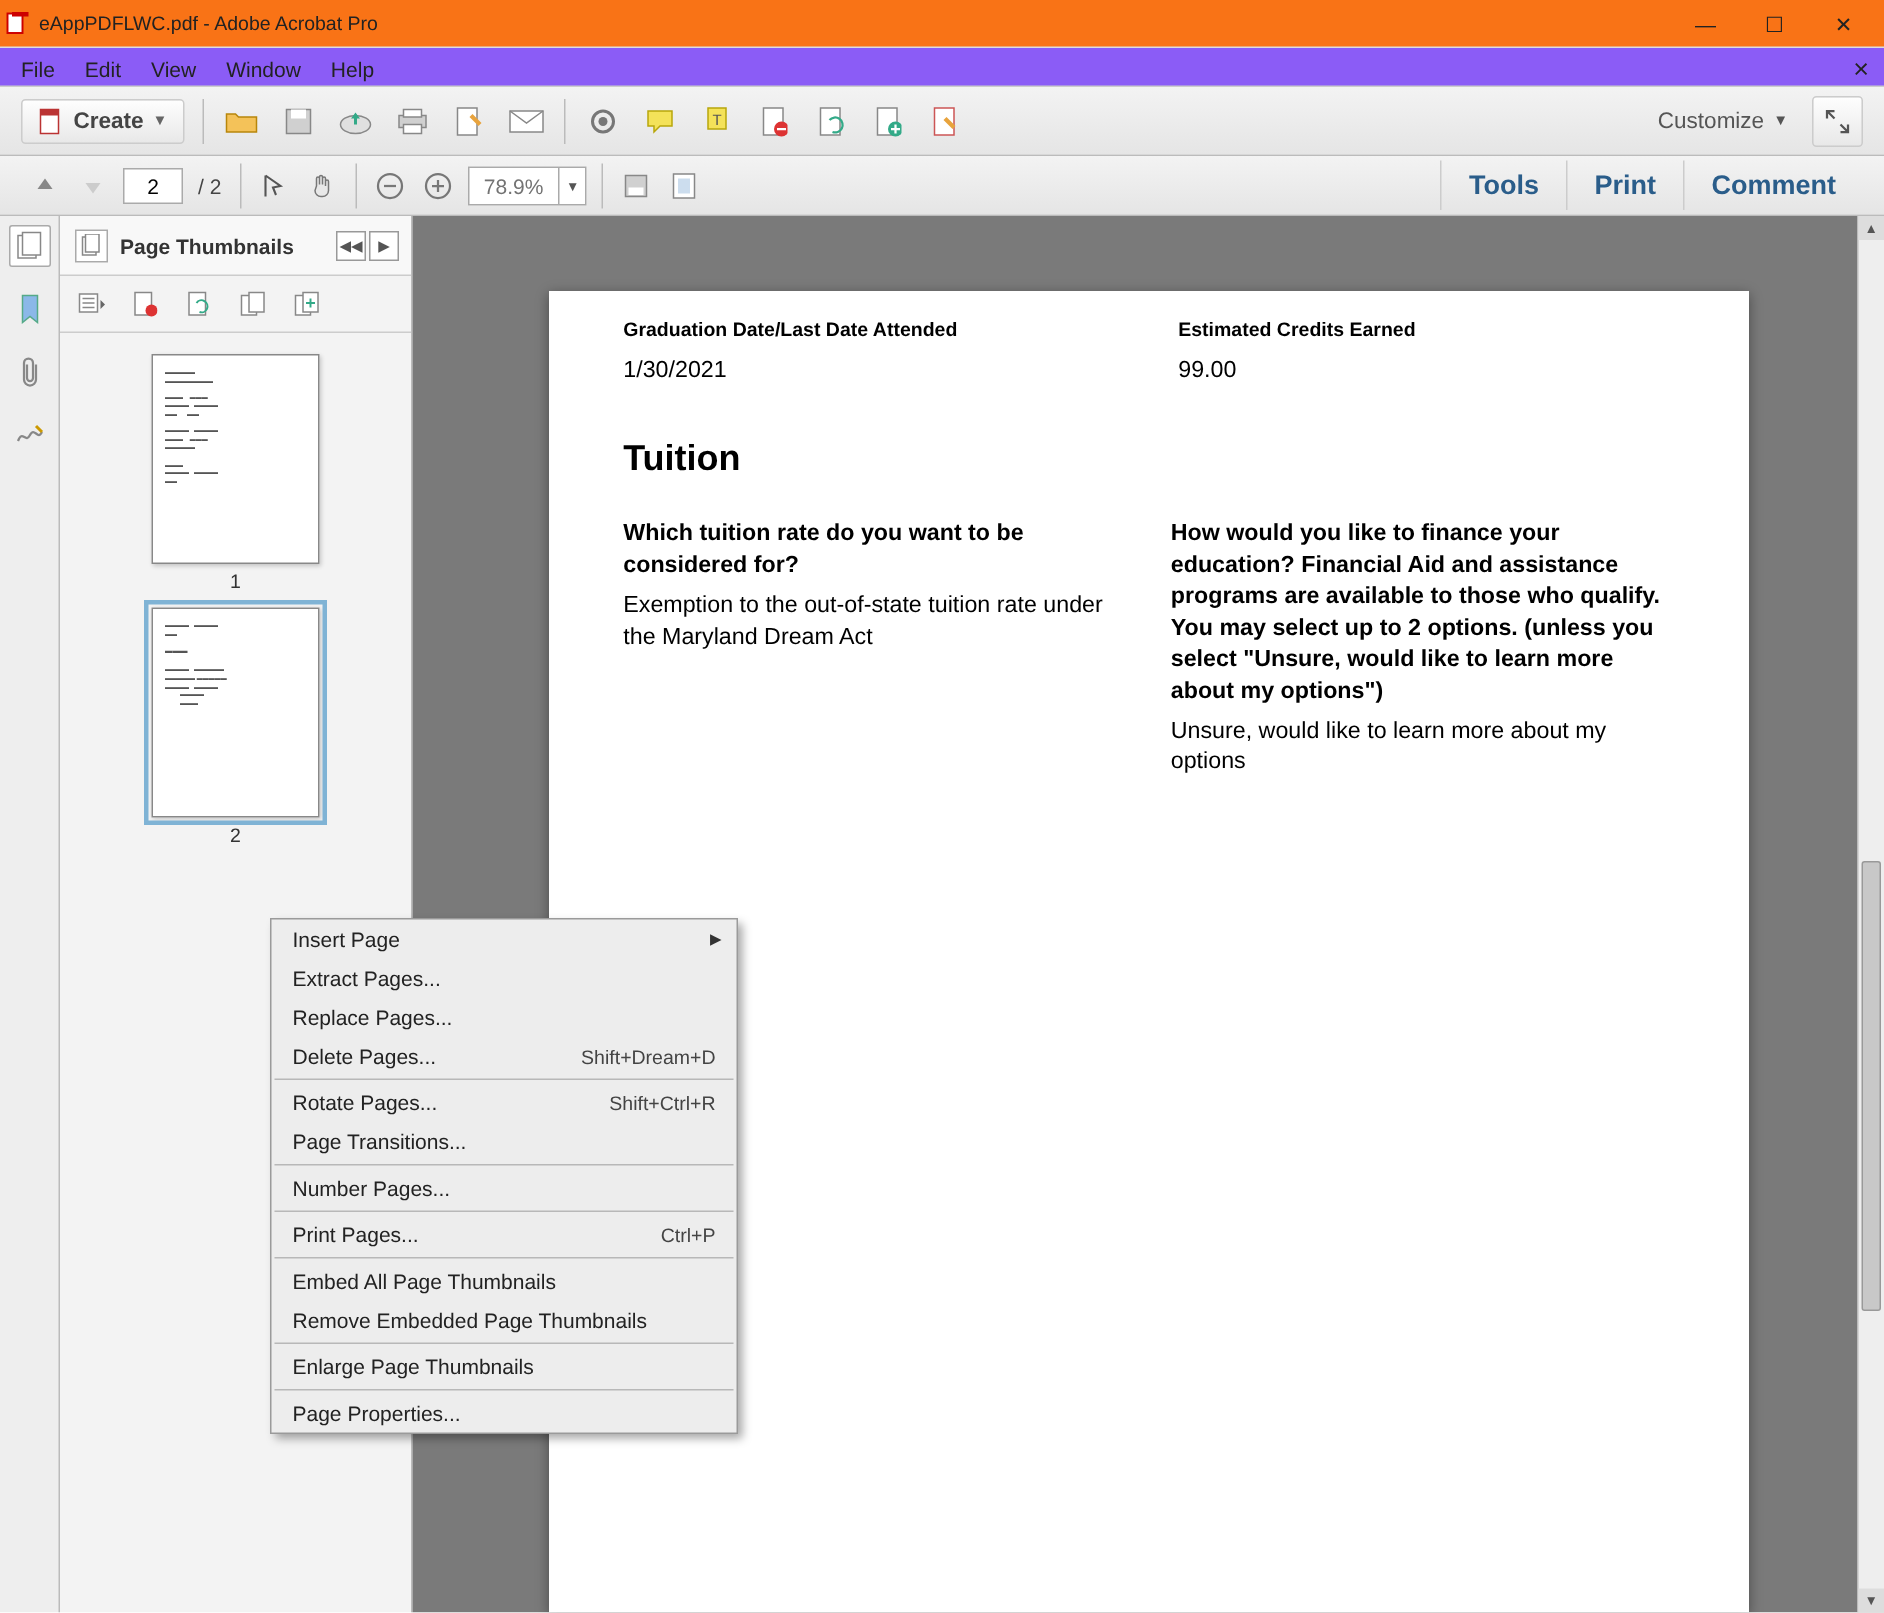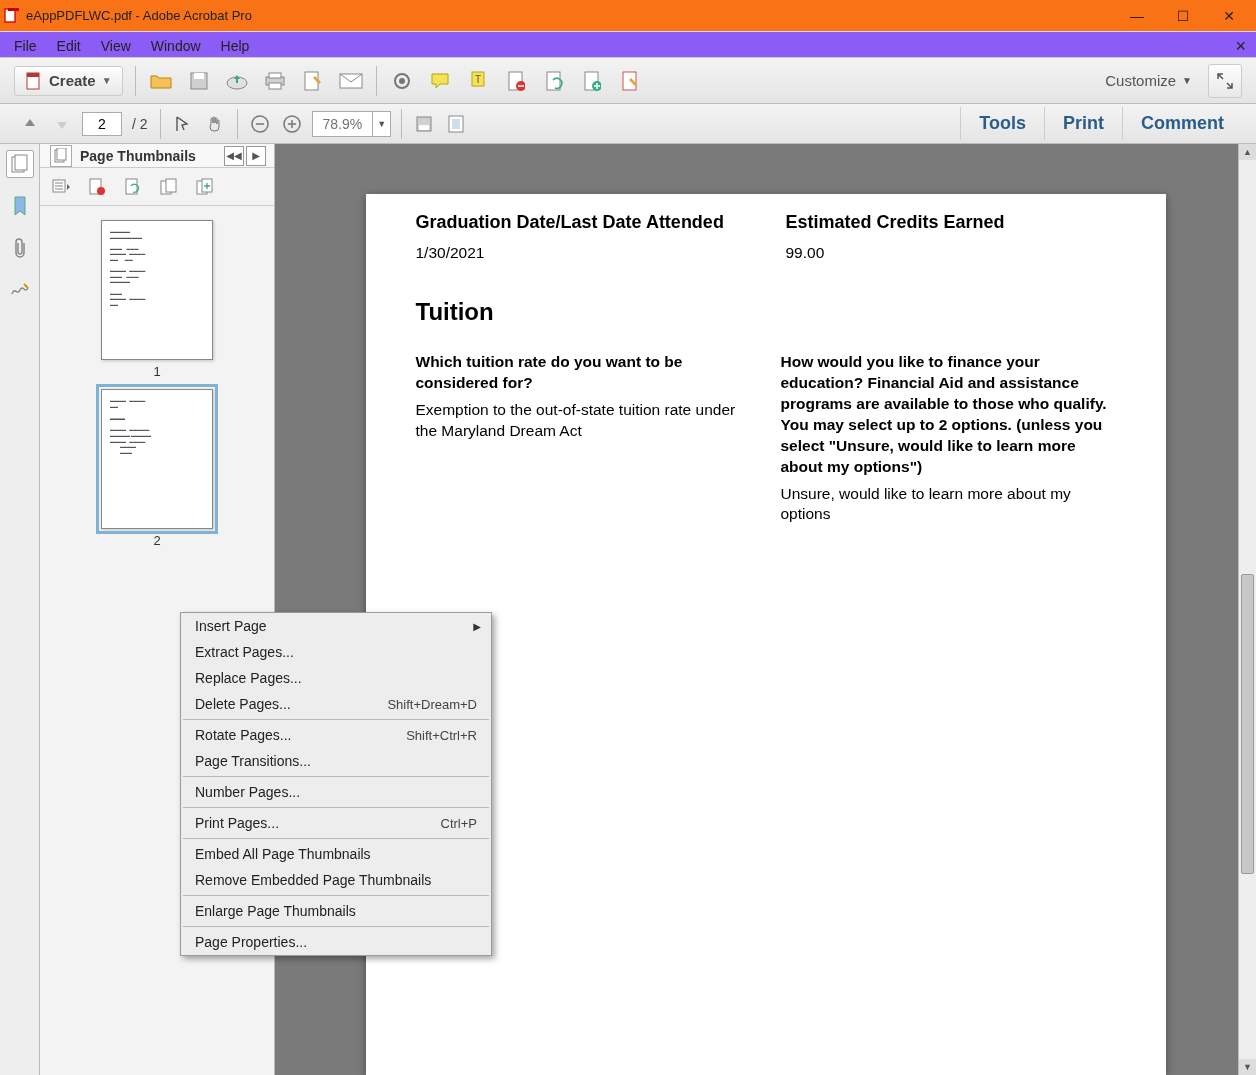--- a/index.html
+++ b/index.html
@@ -35,21 +35,21 @@
 .right-tabs { margin-left:auto; display:flex; }
 .right-tab { padding:6px 18px; font-size:18px; font-weight:600; color:#2a5d8a; cursor:pointer; border-left:1px solid #ccc;}
 
 
 .workspace { display:flex; height: calc(1075px - 32px - 26px - 46px - 40px); position:relative; }
 .left-strip { width:40px; background:#eee; border-right:1px solid #bbb; display:flex; flex-direction:column; align-items:center; padding-top:6px; gap:14px;}
 .left-strip .sbtn { width:28px; height:28px; display:flex; align-items:center; justify-content:center; cursor:pointer; color:#666; border-radius:2px;}
 .left-strip .sbtn.active { background:#fff; border:1px solid #aaa; }
 
 .thumb-panel { width:235px; background:#f3f3f3; border-right:1px solid #bbb; display:flex; flex-direction:column;}
-.thumb-head { height:24px; border-bottom:1px solid #ccc; display:flex; align-items:center; padding:0 8px; background:#f8f8f8;}
+.thumb-head { height:40px; border-bottom:1px solid #ccc; display:flex; align-items:center; padding:0 8px; background:#f8f8f8;}
 .thumb-head .label { font-weight:600; font-size:14px; color:#333; flex:1;}
 .thumb-head .hbtn { width:20px; height:20px; border:1px solid #999; background:#fff; margin-left:2px; display:flex; align-items:center; justify-content:center; font-size:10px; cursor:pointer; color:#555;}
 .thumb-head .hbtn.pg { width:22px; height:22px; border:1px solid #aaa; margin-right:8px;}
 
 .thumb-tools { height:38px; border-bottom:1px solid #ccc; display:flex; align-items:center; padding:0 10px; gap:14px;}
 .thumb-tools .tt { width:22px; height:22px; display:flex; align-items:center; justify-content:center; cursor:pointer; color:#666;}
 
 .thumb-list { flex:1; overflow:auto; padding:14px 0; display:flex; flex-direction:column; align-items:center; gap:10px;}
 .thumb-wrap { display:flex; flex-direction:column; align-items:center; gap:4px;}
 .thumb { width:112px; height:140px; background:#fff; border:1px solid #888; box-shadow:1px 1px 3px rgba(0,0,0,.2); padding:8px; font-size:4px; line-height:1.4; color:#555; overflow:hidden;}
@@ -57,21 +57,21 @@
 .thumb-num { font-size:13px; color:#333;}
 
 .doc-area { flex:1; background:#7a7a7a; position:relative; overflow:hidden; display:flex; justify-content:center;}
 .doc-scroll { position:absolute; right:0; top:0; bottom:0; width:18px; background:#eee; border-left:1px solid #bbb;}
 .doc-scroll .sc-thumb { position:absolute; left:2px; right:2px; top:430px; height:300px; background:#c8c8c8; border:1px solid #999; border-radius:2px;}
 .doc-scroll .sc-arrow { position:absolute; left:0; right:0; height:16px; background:#ddd; display:flex; align-items:center; justify-content:center; font-size:9px; color:#555;}
 
 .page { width:800px; background:#fff; margin-top:50px; padding:18px 50px 400px 50px; box-shadow:0 2px 8px rgba(0,0,0,.4); font-family: "Times New Roman", serif; color:#000;}
 .page .row { display:flex; gap:40px; margin-bottom:6px;}
 .page .col { flex:1; }
-.page .hb { font-weight:700; font-size:18px; margin-bottom:5px;}
+.page .hb { font-weight:700; font-size:13px; margin-bottom:5px;}
 .page .val { font-size:15.5px;}
 .page h2 { font-size:24px; font-weight:700; margin:36px 0 26px 0;}
 .page .q { font-weight:700; font-size:15.5px; line-height:1.35; margin-bottom:6px;}
 .page .a { font-size:15.5px; line-height:1.35;}
 
 
 .ctx { position:absolute; left:180px; top:468px; width:312px; background:#ededed; border:1px solid #9a9a9a; box-shadow:3px 3px 6px rgba(0,0,0,.35); font-size:14px; color:#222; z-index:100;}
 .ctx .ci { display:flex; align-items:center; padding:4px 14px; height:26px; cursor:pointer; position:relative;}
 .ctx .ci .lbl { flex:1; }
 .ctx .ci .sc { color:#444; font-size:13px;}

